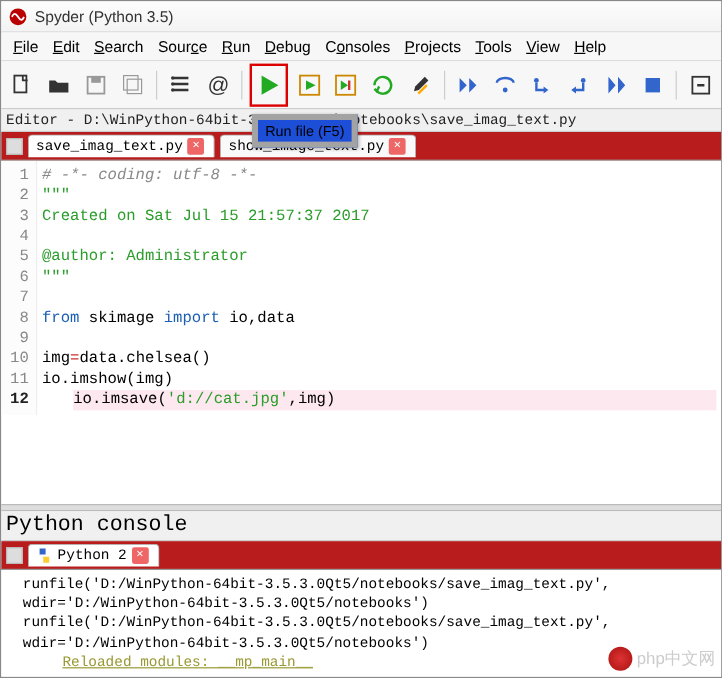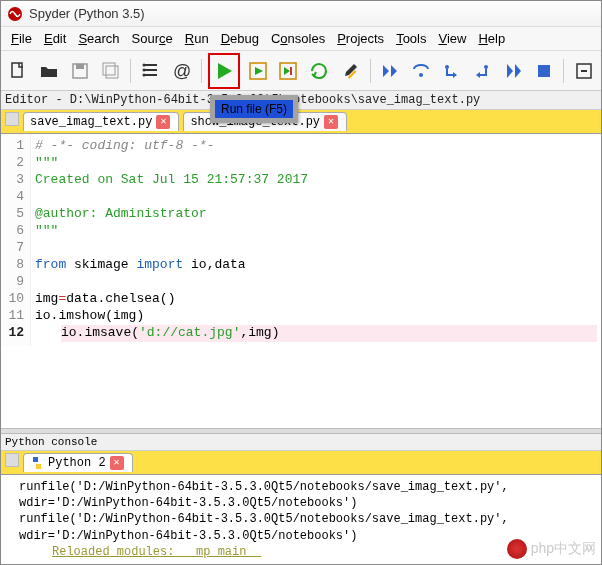--- a/index.html
+++ b/index.html
@@ -73,22 +73,22 @@
     font-size: 12px;
     padding: 2px 4px;
     background: #f0f0f0;
     border-bottom: 1px solid #ccc;
     color: #222;
     white-space: nowrap;
     overflow: hidden;
   }
   .tabs {
     display: flex;
-    align-items: flex-start;
-    background: #fde047;
+    align-items: center;
+    background: #b91c1c;
     border-bottom: 1px solid #999;
     padding: 2px 4px;
     gap: 4px;
     min-height: 24px;
   }
   .tab {
     display: flex;
     align-items: center;
     padding: 2px 8px 2px 6px;
     border: 1px solid #aaa;
@@ -140,21 +140,21 @@
   .c-op { color:#c33; }
   .splitter {
     height: 6px;
     background: #ddd;
     border-top:1px solid #bbb;
     border-bottom:1px solid #bbb;
     cursor: row-resize;
   }
   .console-hdr {
     font-family: "Courier New", monospace;
-    font-size: 11px;
+    font-size: 18px;
     padding: 2px 4px;
     border-bottom: 1px solid #ccc;
     background:#f0f0f0;
   }
   .console-body {
     font-family: "Courier New", monospace;
     font-size: 12px;
     padding: 4px 18px;
     background:#fff;
     overflow:hidden;

